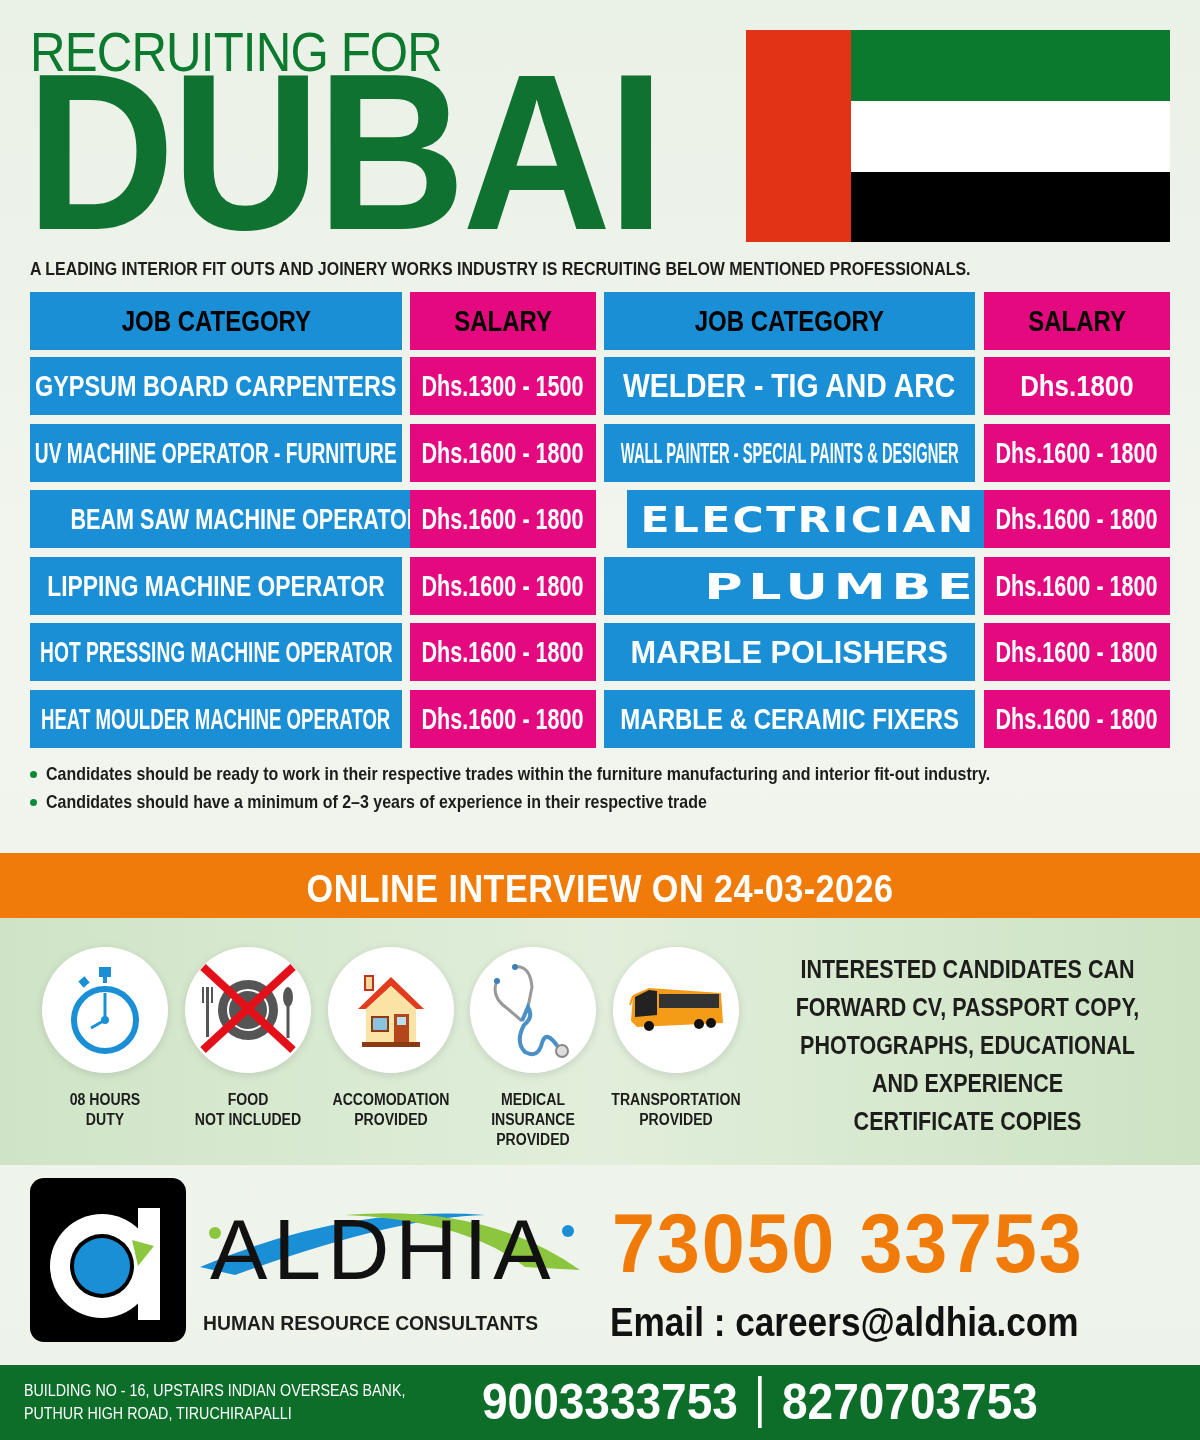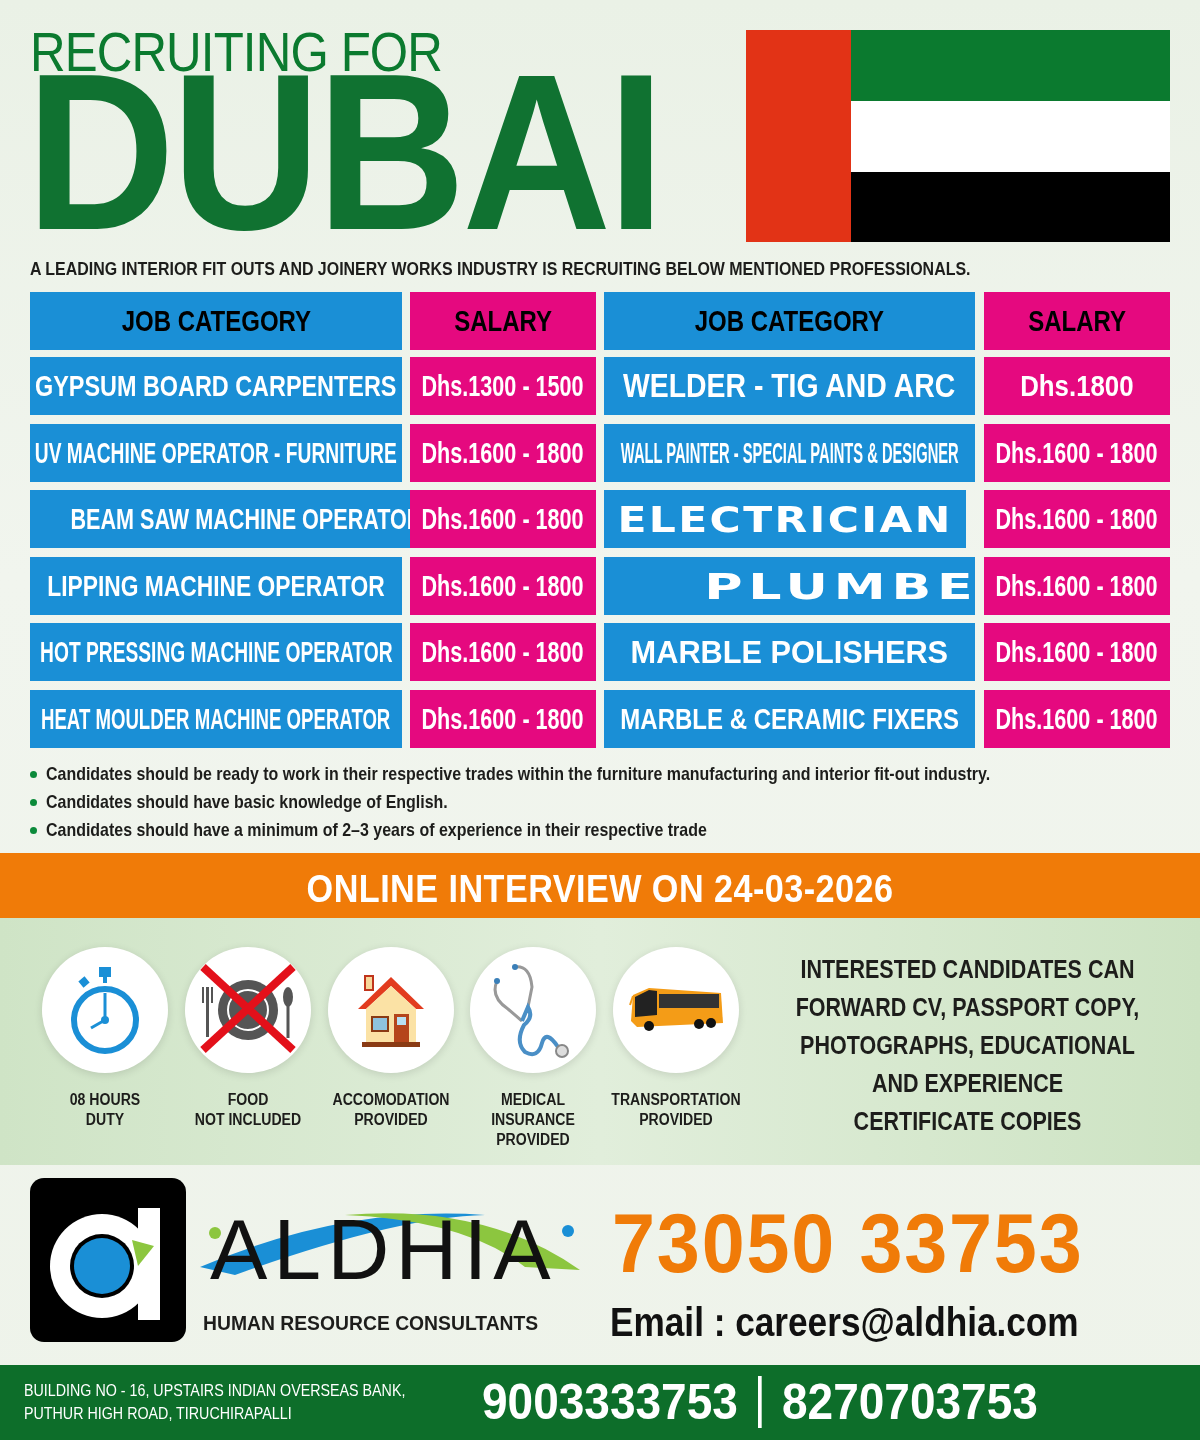--- a/index.html
+++ b/index.html
@@ -174,21 +174,21 @@
   <div class="cell pink sal" style="left:984px;top:424px;width:186px;height:58px;">
       <span style="transform:scaleX(0.72)">Dhs.1600 - 1800</span>
     </div>
 
   <div class="cell blue job" style="left:30px;top:490px;width:432px;height:58px;">
       <span style="transform:scaleX(0.72)">BEAM SAW MACHINE OPERATOR</span>
     </div>
   <div class="cell pink sal" style="left:410px;top:490px;width:186px;height:58px;">
       <span style="transform:scaleX(0.72)">Dhs.1600 - 1800</span>
     </div>
-  <div class="cell blue job" style="left:604px;top:490px;width:362px;height:58px;">
+  <div class="cell blue job" style="left:627px;top:490px;width:362px;height:58px;">
       <span style="transform:scaleX(1.18);font-size:36px;letter-spacing:2px;font-family:'DejaVu Sans',sans-serif">ELECTRICIAN</span>
     </div>
   <div class="cell pink sal" style="left:984px;top:490px;width:186px;height:58px;">
       <span style="transform:scaleX(0.72)">Dhs.1600 - 1800</span>
     </div>
 
   <div class="cell blue job" style="left:30px;top:557px;width:372px;height:58px;">
       <span style="transform:scaleX(0.76)">LIPPING MACHINE OPERATOR</span>
     </div>
   <div class="cell pink sal" style="left:410px;top:557px;width:186px;height:58px;">
@@ -225,24 +225,20 @@
     </div>
   <div class="cell pink sal" style="left:984px;top:690px;width:186px;height:58px;">
       <span style="transform:scaleX(0.72)">Dhs.1600 - 1800</span>
     </div>
 </div>
 
 <div class="abs notes">
   <div class="note">
       <span class="dot"></span>
       <span class="txt">Candidates should be ready to work in their respective trades within the furniture manufacturing and interior fit-out industry.</span>
-    </div>
-  <div class="note">
-      <span class="dot"></span>
-      <span class="txt">Candidates should have basic knowledge of English.</span>
     </div>
   <div class="note">
       <span class="dot"></span>
       <span class="txt">Candidates should have a minimum of 2–3 years of experience in their respective trade</span>
     </div>
 </div>
 
 <div class="abs interview">
   <span>ONLINE INTERVIEW ON 24-03-2026</span>
 </div>

